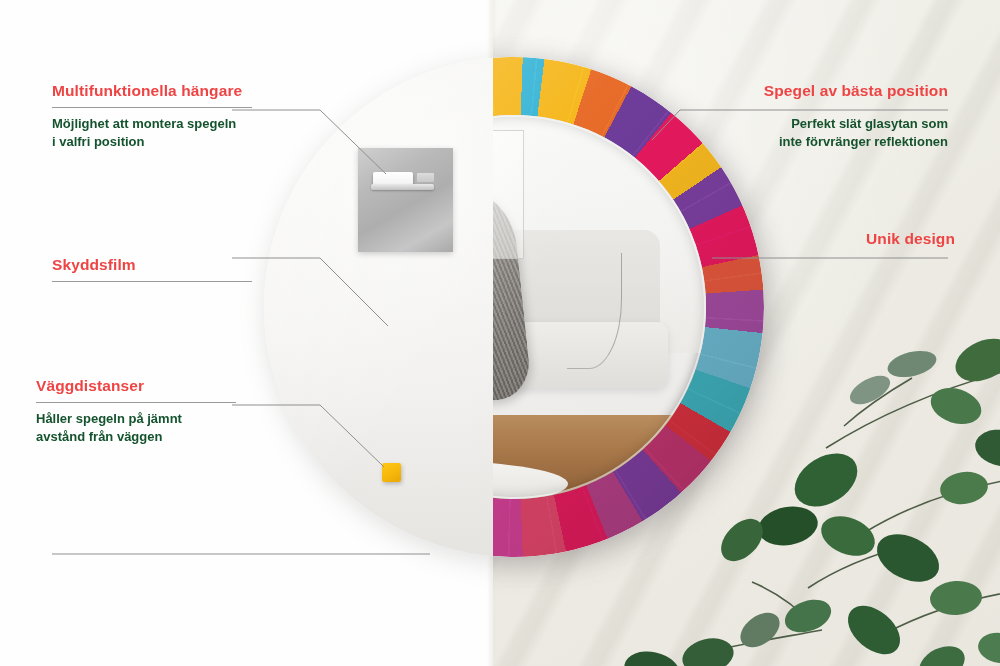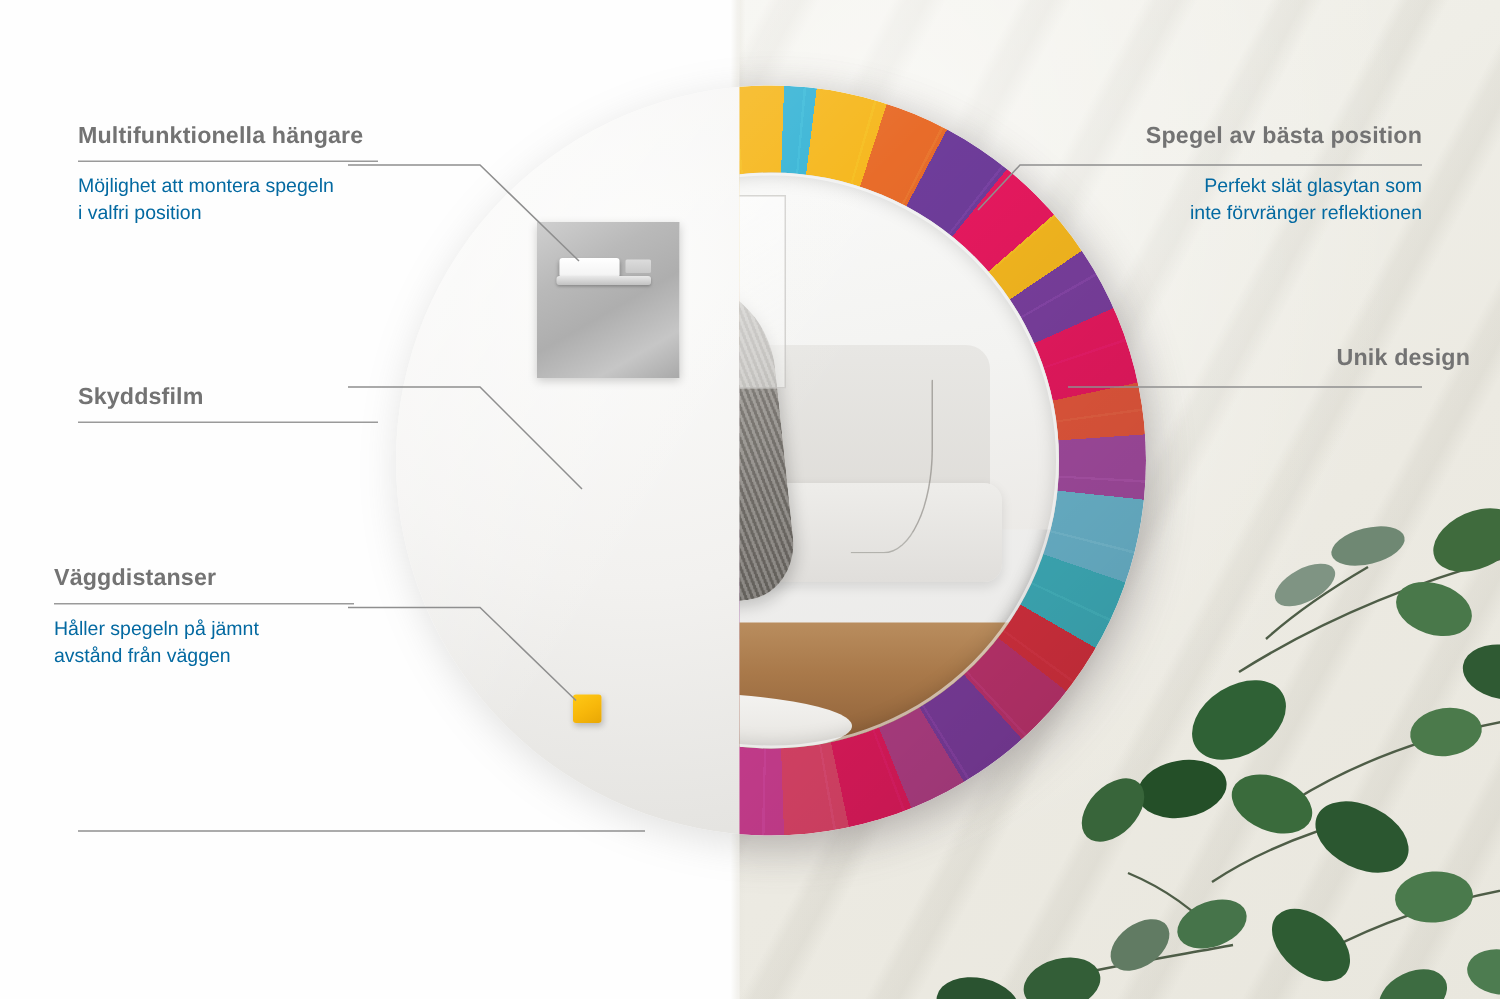--- a/index.html
+++ b/index.html
@@ -217,28 +217,28 @@
   .spacer{
     position:absolute;left:382px;top:463px;width:19px;height:19px;
     background:linear-gradient(150deg,#ffc916 0%,#f7b70a 55%,#e8a705 100%);
     border-radius:2px;
     box-shadow:1px 2px 4px rgba(0,0,0,.22);
   }
 
   
   .callout{position:absolute;}
   .callout .title{
-    font-size:15.5px;font-weight:bold;color:#737373;letter-spacing:.1px;
+    font-size:15.5px;font-weight:bold;color:#ef4444;letter-spacing:.1px;
     white-space:nowrap;
   }
   .callout .rule{
     height:1px;background:#9a9a9a;margin-top:7px;
   }
   .callout .desc{
-    font-size:13px;color:#0369a1;line-height:1.42;margin-top:7px;white-space:pre-line;
+    font-size:13px;color:#14532d;line-height:1.42;margin-top:7px;white-space:pre-line;font-weight:bold;
   }
   .callout.right{text-align:right;}
 
   .lead{position:absolute;background:transparent;pointer-events:none;}
   .lead svg{display:block;overflow:visible;}
 
   
   .foliage{position:absolute;left:612px;top:330px;width:400px;height:350px;pointer-events:none;}
 </style>
 </head>
@@ -364,18 +364,18 @@
   </div>
 
 
   <div class="callout right" style="left:748px;top:82px;width:200px;">
     <div class="title">Spegel av bästa position</div>
     <div class="rule" style="background:transparent;"></div>
     <div class="desc">Perfekt slät glasytan som
 inte förvränger reflektionen</div>
   </div>
 
-  <div class="callout right" style="left:780px;top:230px;width:200px;">
+  <div class="callout right" style="left:755px;top:230px;width:200px;">
     <div class="title">Unik design</div>
     <div class="rule" style="background:transparent;"></div>
   </div>
 
 </div>
 
 </body></html>

